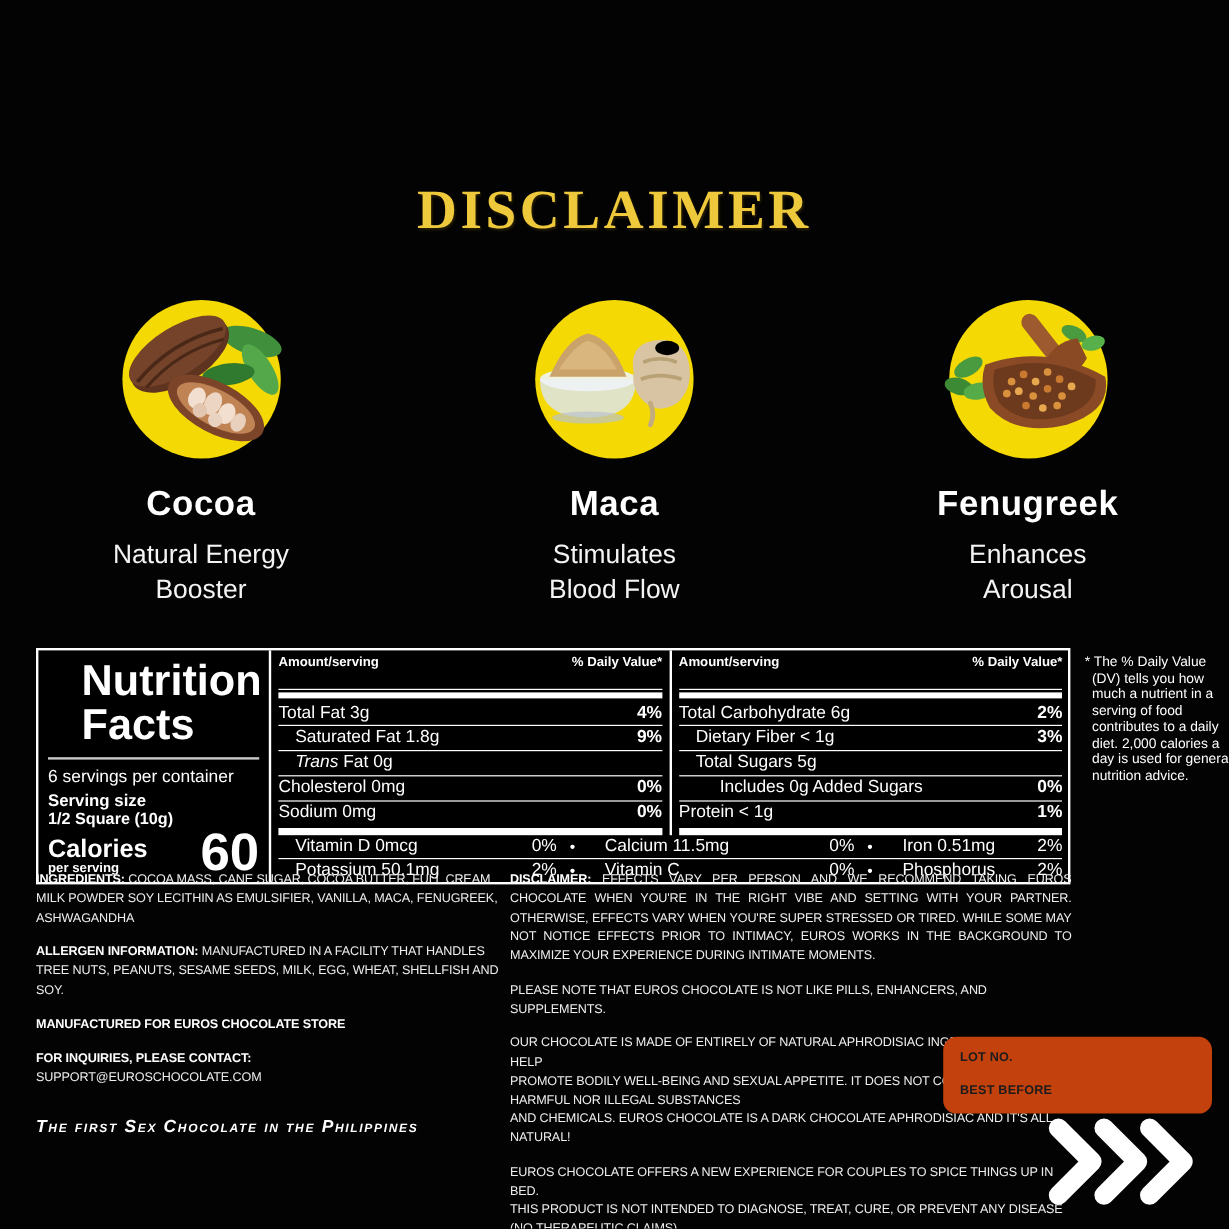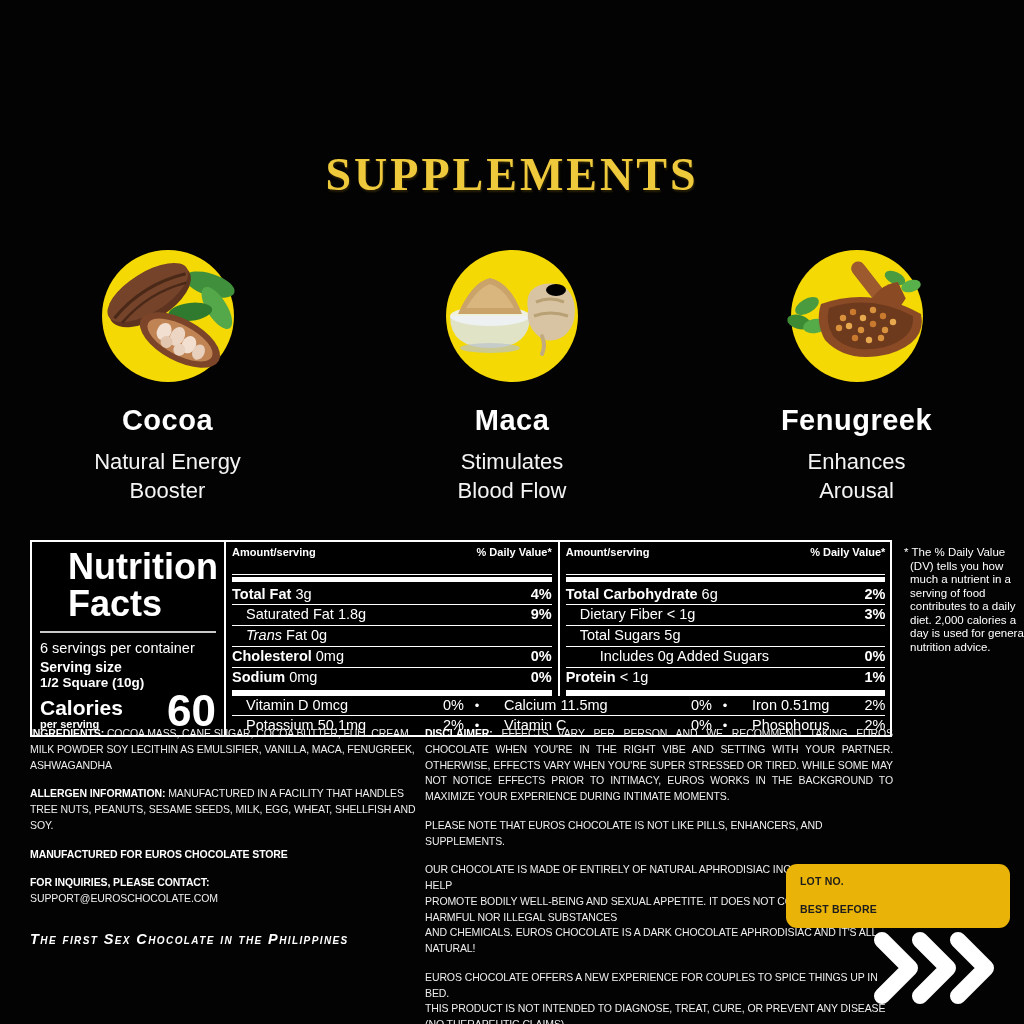--- a/index.html
+++ b/index.html
@@ -37,21 +37,21 @@
   .nf-cols{display:flex;flex:1;}
   .nf-col{flex:1;padding:4px 6px 0 6px;box-sizing:border-box;display:flex;flex-direction:column;}
   .nf-col.mid{border-right:2px solid #fff;}
   .nf-head{display:flex;justify-content:space-between;font-size:11px;font-weight:700;border-bottom:1px solid #fff;padding-bottom:16px;}
   .bar{height:5px;background:#fff;margin:2px 0;}
   .bar2{height:6px;background:#fff;margin-top:2px;}
   .nf-rows{flex:1;display:flex;flex-direction:column;}
   .nf-row{display:flex;justify-content:space-between;align-items:baseline;font-size:14.5px;padding:1.5px 0;border-top:1px solid #fff;flex:1;}
   .nf-row:first-child{border-top:none;}
   .nf-row .dv{font-weight:700;}
-  .nf-row.b .lbl{font-weight:700;}
+  .nf-row.b .lbl{font-weight:400;}
   .nf-row.i1 .nm{padding-left:14px;}
   .nf-row.i2 .nm{padding-left:34px;}
   .nf-row.it .lbl{font-style:italic;}
   .nf-vits{padding:0 6px;}
   .vit-row{display:grid;grid-template-columns:176px 56px 26px 166px 56px 26px 1fr 56px;font-size:14.5px;align-items:center;height:19px;}
   .vit-row + .vit-row{border-top:1px solid #fff;}
   .vit-row .vname{padding-left:14px;}
   .vit-row .vpct{text-align:right;}
   .vit-row .vdot{text-align:center;font-size:13px;}
   .nf-footnote{
@@ -65,32 +65,32 @@
   .info-left{left:30px;width:392px;}
   .info-right{left:425px;width:468px;}
   .info-right .just{text-align:justify;}
   .preline{white-space:pre-line;}
   .tagline{
     margin-top:22px;font-size:14.5px;font-weight:700;font-style:italic;
     font-variant:small-caps;letter-spacing:1.4px;color:#fff;
   }
   
   .lot-box{
-    position:absolute;left:786px;top:864px;width:224px;height:64px;background:#eab308;border-radius:11px;
+    position:absolute;left:786px;top:864px;width:224px;height:64px;background:#c2410c;border-radius:11px;
     color:#1c1c1c;font-size:10.5px;font-weight:700;letter-spacing:.2px;box-sizing:border-box;padding:11px 0 0 14px;
   }
   .lot-box .bb{margin-top:16px;}
   .chevrons{position:absolute;left:868px;top:930px;}
 </style>
 </head>
 <body>
 
 <div id="canvas">
 
-  <div class="page-title">SUPPLEMENTS</div>
+  <div class="page-title">DISCLAIMER</div>
 
   <div class="ing-row">
 
     <div class="ing-card">
       <div class="circle">
         <svg viewBox="0 0 160 144">
           <g transform="rotate(18 118 52)">
             <ellipse cx="118" cy="40" rx="26" ry="11" fill="#3f8f3c"></ellipse>
             <ellipse cx="132" cy="60" rx="24" ry="10" fill="#54a84a" transform="rotate(40 132 60)"></ellipse>
             <ellipse cx="108" cy="72" rx="22" ry="9" fill="#2f7a2e" transform="rotate(-25 108 72)"></ellipse>

